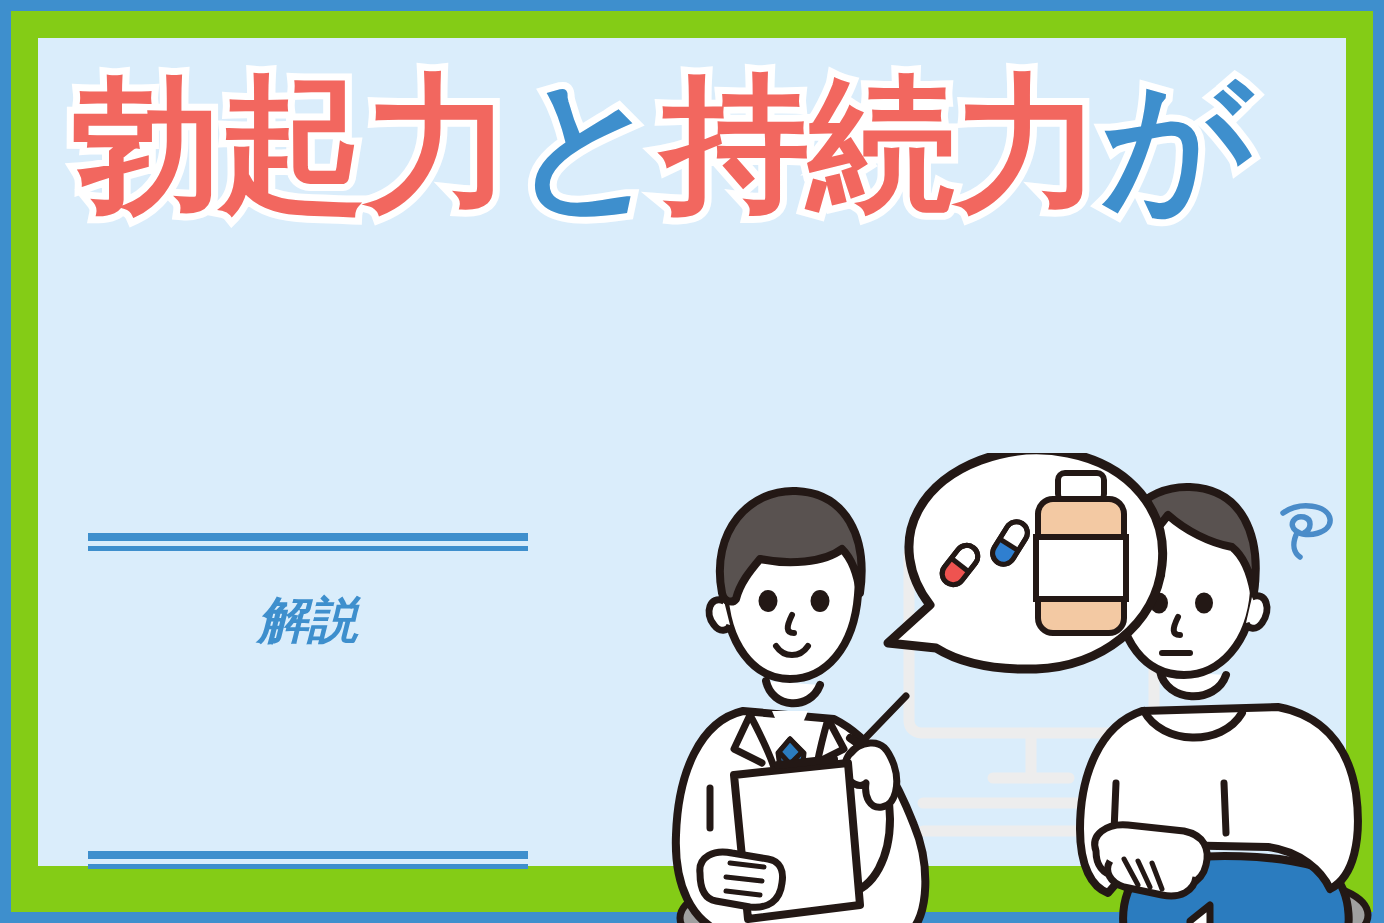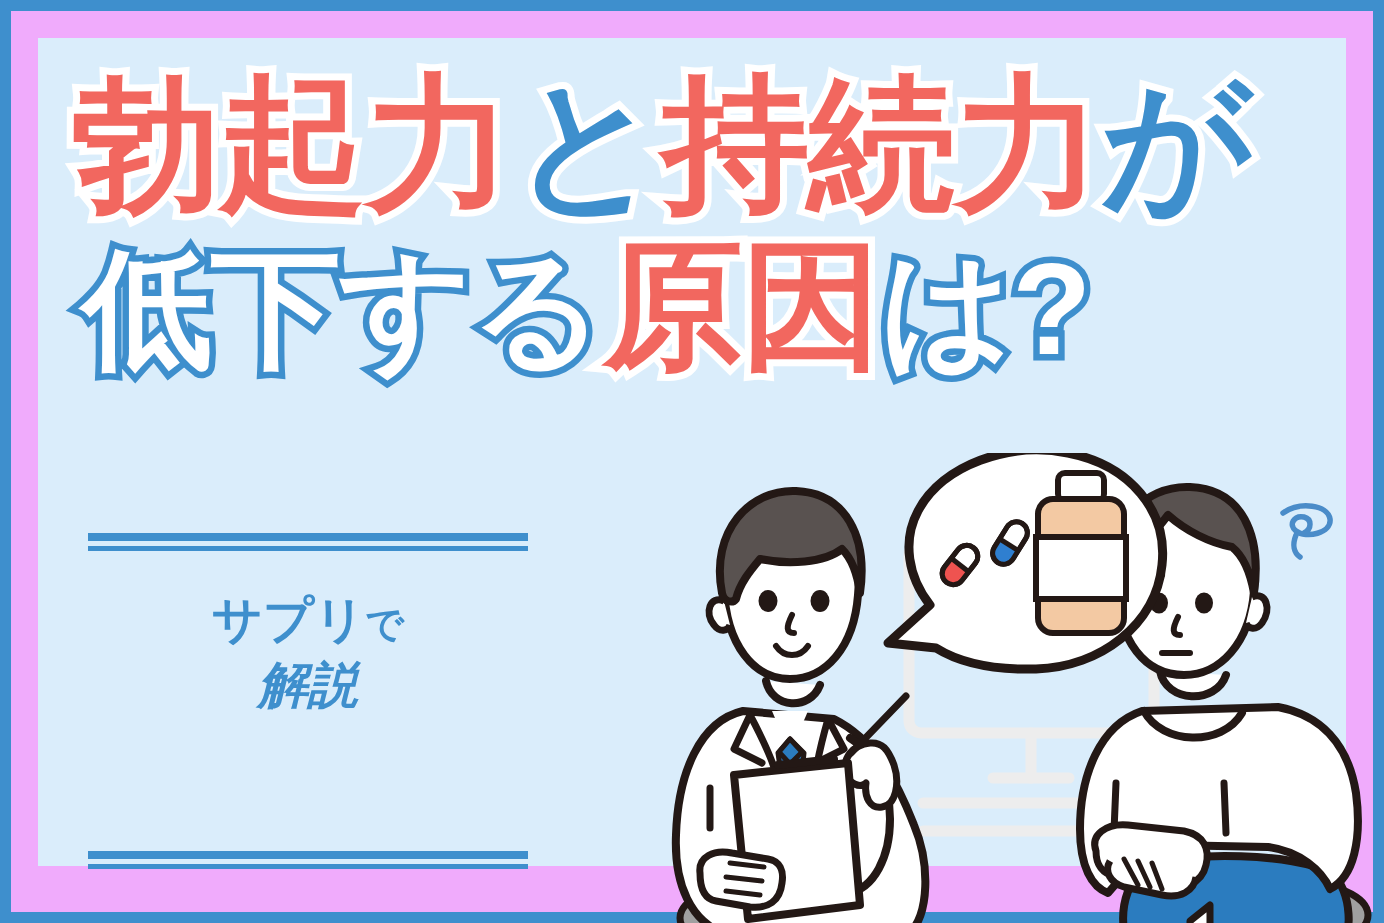--- a/index.html
+++ b/index.html
@@ -10,21 +10,21 @@
     overflow:hidden;
   }
   
   #frame{
     position:absolute;inset:0;
     background:#3e8fcd;
   }
   #whitegap{
     position:absolute;
     left:11px;top:11px;right:11px;bottom:11px;
-    background:#f0abfc;
+    background:#84cc16;
   }
   #canvas{
     position:absolute;
     left:27px;top:27px;right:27px;bottom:46px;
     background:#daedfb;
     overflow:visible;
   }
   
   #title{
     position:absolute;
@@ -90,34 +90,28 @@
 <body>
 
 <div id="frame">
   <div id="whitegap">
     <div id="canvas">
 
       <div id="title">
         <div class="tline tline1">
           <span class="tk">勃起力</span><span class="tb">と</span><span class="tk">持続力</span><span class="tb">が</span>
         </div>
-        <div class="tline tline2">
-          <span class="tw">低下する</span><span class="tk big">原因</span><span class="tw">は?</span>
-        </div>
       </div>
 
       <div class="rule" id="rule-top">
         <div class="r1"></div>
         <div class="r2"></div>
       </div>
 
       <div id="subtitle">
-        <div class="sub-l1">
-          <span>サプリ</span><span class="sm">で</span>
-        </div>
         <div class="sub-l3">
           <span>解説</span>
         </div>
       </div>
 
       <div class="rule" id="rule-bottom">
         <div class="r1"></div>
         <div class="r2"></div>
       </div>
 

